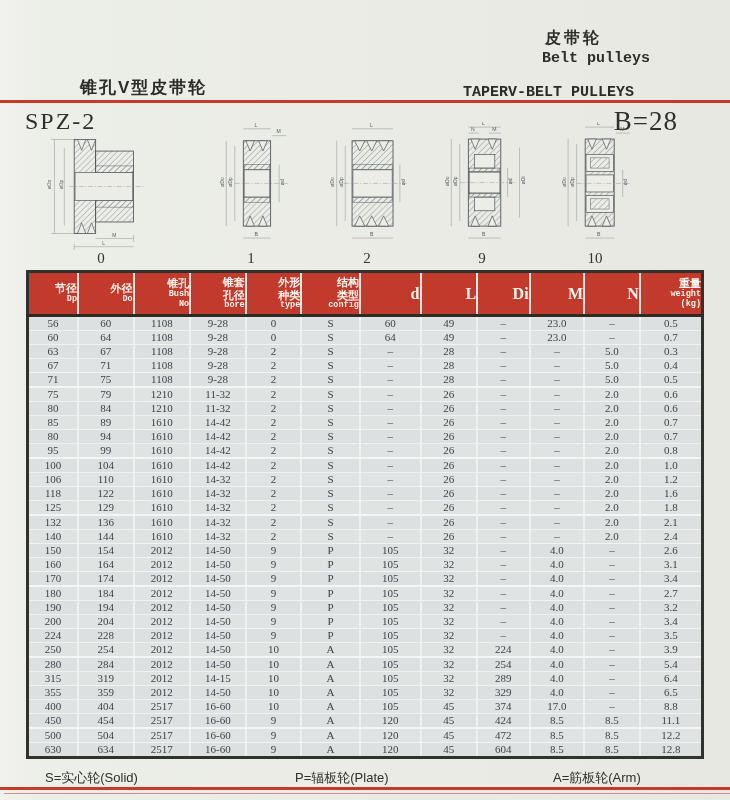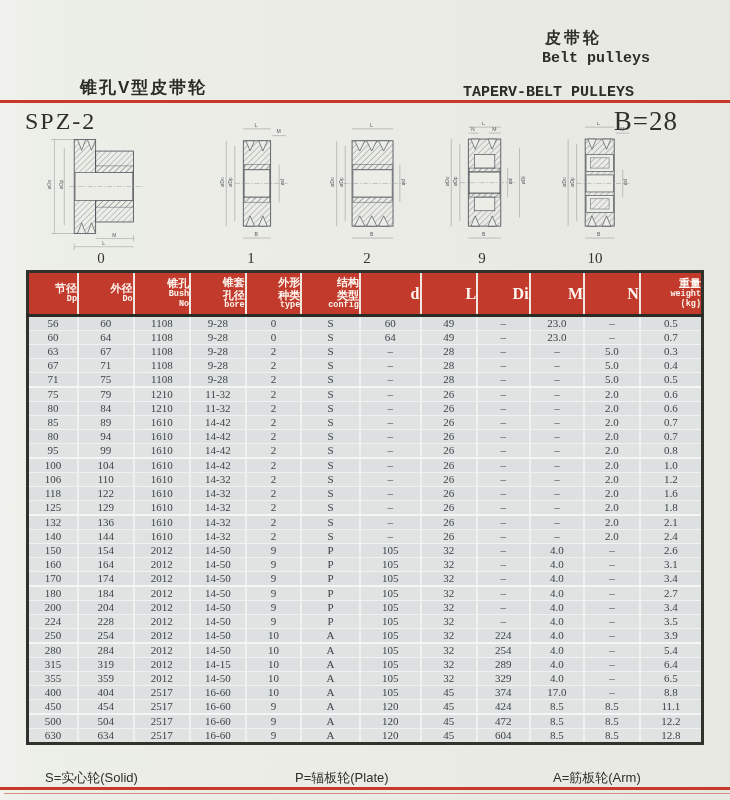--- a/index.html
+++ b/index.html
@@ -555,20 +555,34 @@
           <td>9</td>
           <td>P</td>
           <td>105</td>
           <td>32</td>
           <td>–</td>
           <td>4.0</td>
           <td>–</td>
           <td>2.7</td>
         </tr>
         <tr>
+          <td>190</td>
+          <td>194</td>
+          <td>2012</td>
+          <td>14-50</td>
+          <td>9</td>
+          <td>P</td>
+          <td>105</td>
+          <td>32</td>
+          <td>–</td>
+          <td>4.0</td>
+          <td>–</td>
+          <td>3.2</td>
+        </tr>
+        <tr>
           <td>200</td>
           <td>204</td>
           <td>2012</td>
           <td>14-50</td>
           <td>9</td>
           <td>P</td>
           <td>105</td>
           <td>32</td>
           <td>–</td>
           <td>4.0</td>

